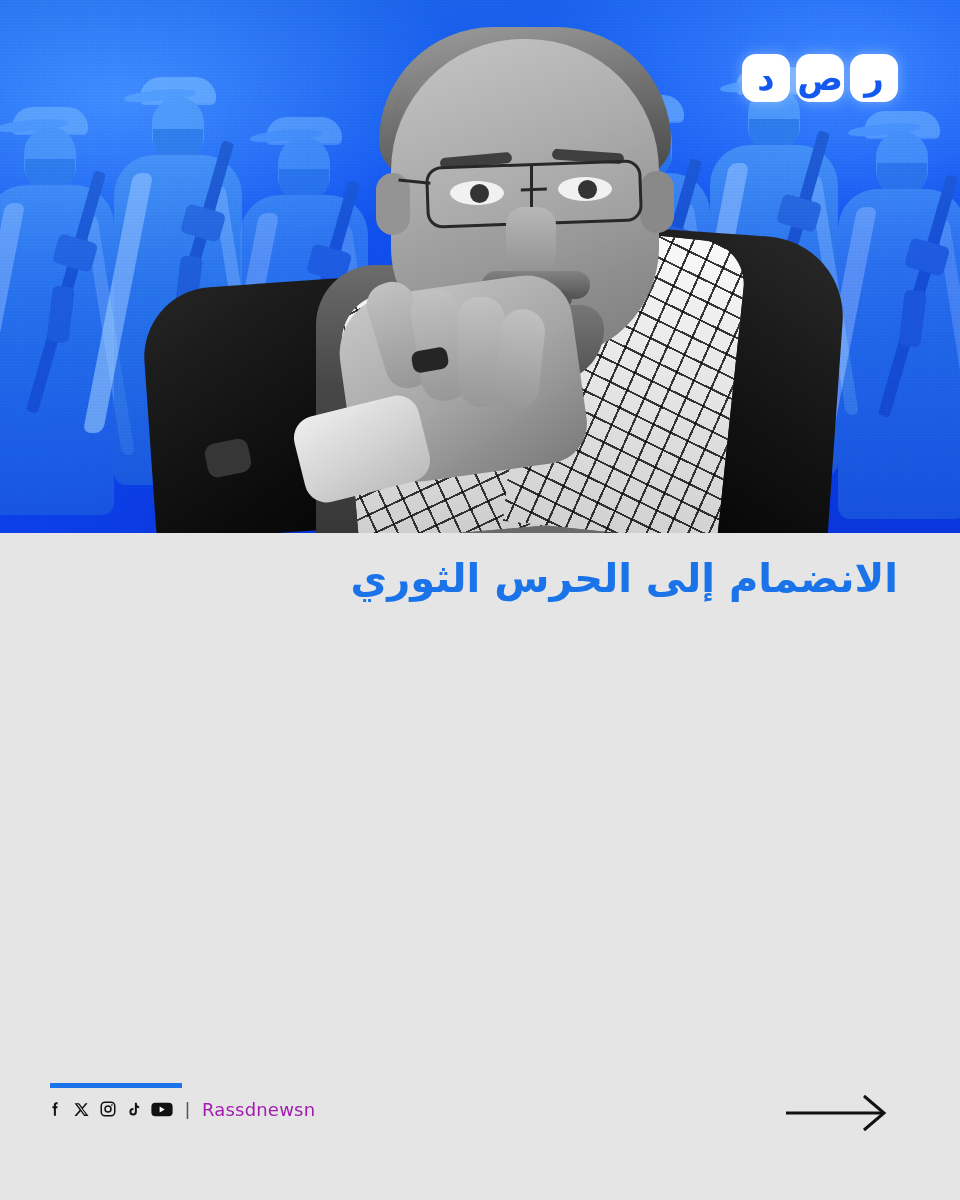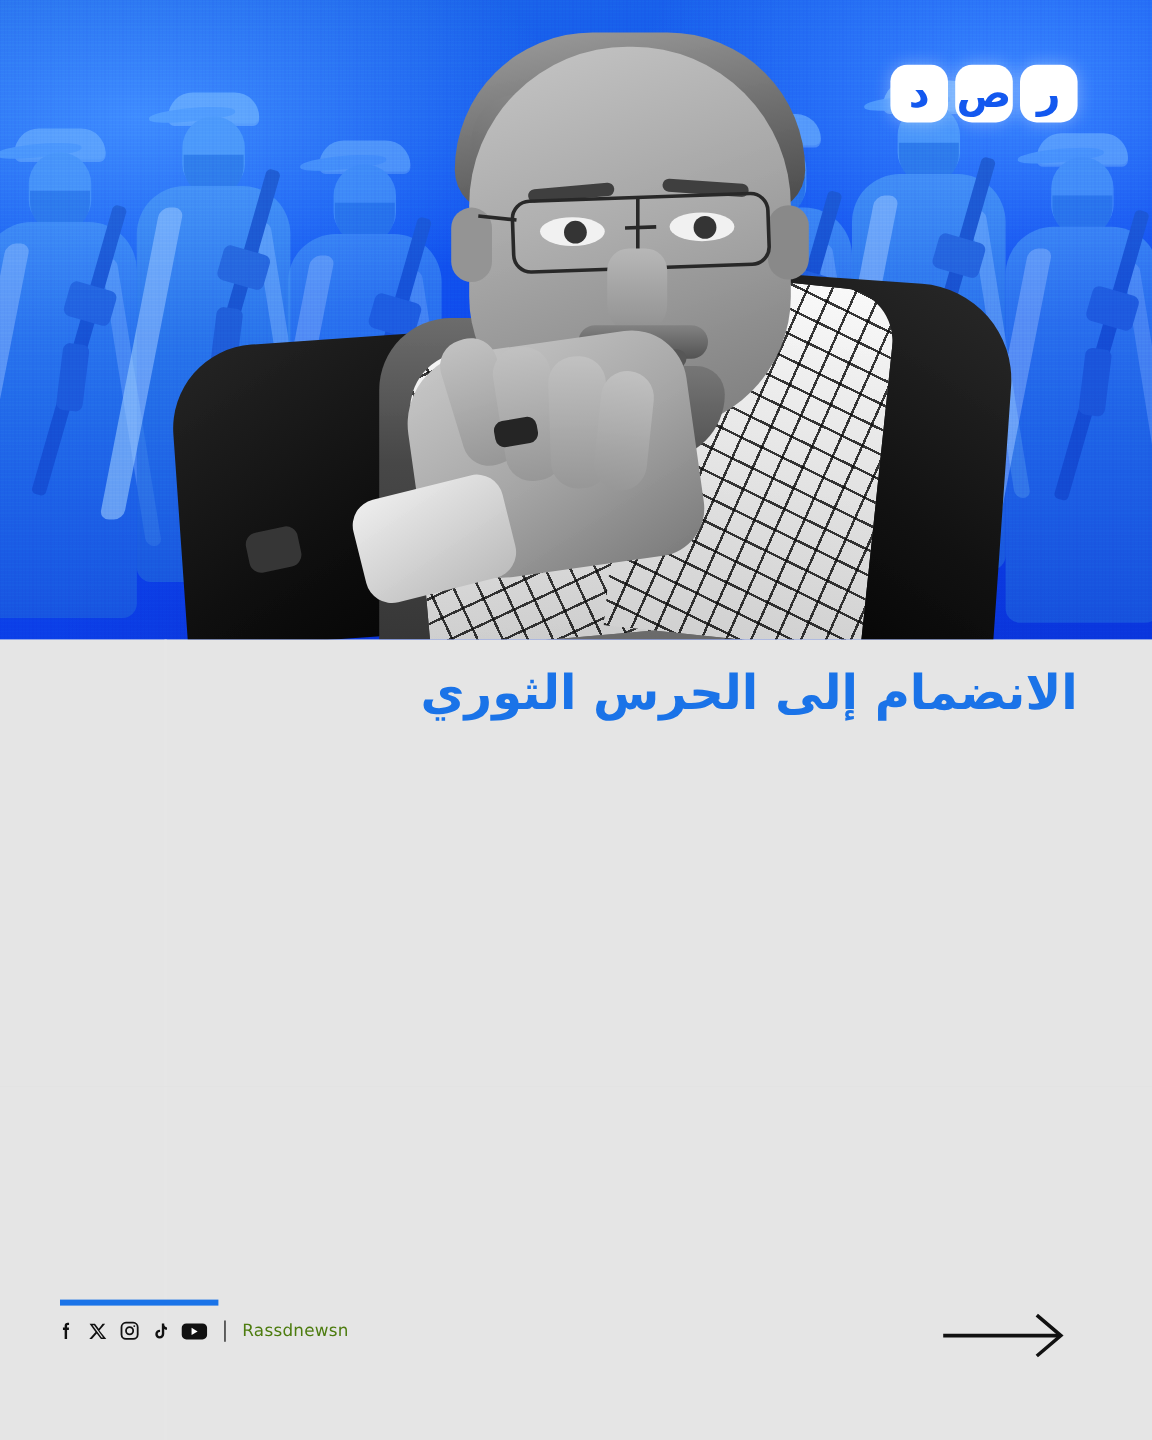--- a/index.html
+++ b/index.html
@@ -282,21 +282,21 @@
   }
   #footer {
     position:absolute; left:46px; top:1098px;
     display:flex; align-items:center; gap:9px;
     color:#111;
   }
   #footer svg { display:block; }
   #footer .sep { color:#555; font-size:19px; margin:0 3px; }
   #handle {
     font-family:"DejaVu Sans", sans-serif;
-    font-size:14px; color:#4d7c0f; letter-spacing:.2px;
+    font-size:18px; color:#a21caf; letter-spacing:.2px;
   }
   #next-arrow {
     position:absolute; right:68px; top:1092px;
     width:108px; height:42px;
   }
 </style>
 </head>
 <body>
 
 <div id="card">

